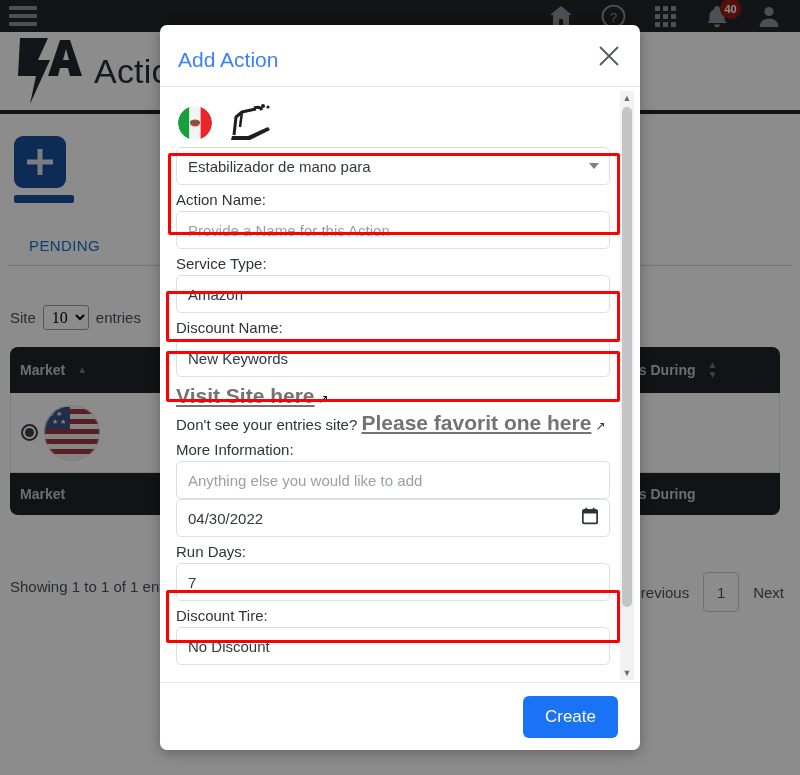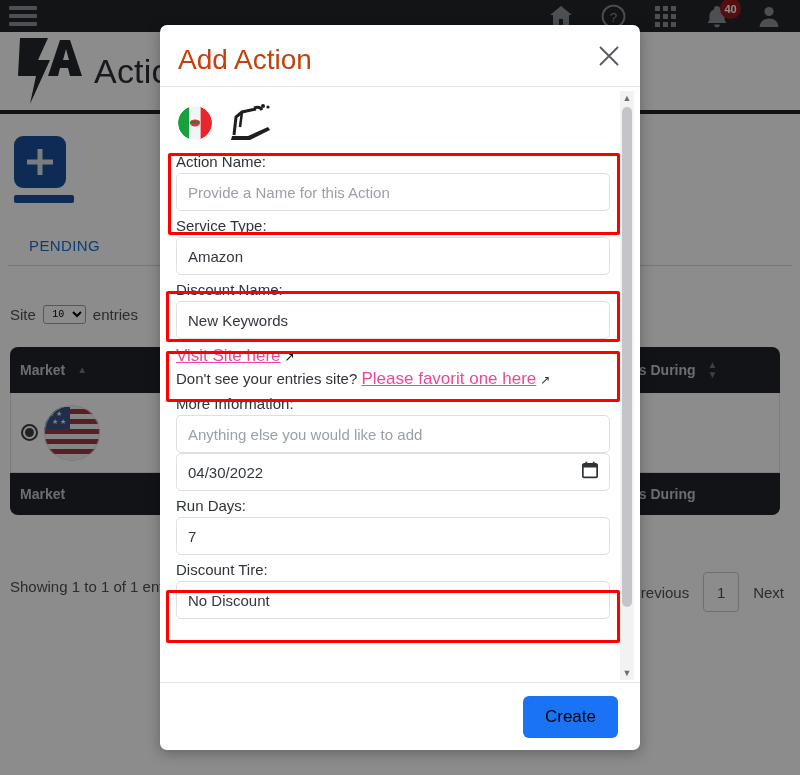--- a/index.html
+++ b/index.html
@@ -60,21 +60,21 @@
     padding: 10px 20px 11px; font-size: 15px; letter-spacing: .4px;
     border: 1px solid #d6d8db; border-bottom: 1px solid #ffffff;
     border-radius: 6px 6px 0 0; background: #ffffff; color: #33383f; cursor: pointer;
     margin-bottom: -1px;
   }
   .tab.inactive { border-color: transparent; background: transparent; color: #1a6fd4; }
 
   .show-entries { position: absolute; top: 305px; left: 10px; display: flex;
     align-items: center; gap: 7px; font-size: 15px; color: #4b5058; }
   .show-entries select {
-    font-family: Liberation Mono, monospace; font-size: 10px;
+    font-family: Liberation Serif, serif; font-size: 16px;
     padding: 2px 4px; border: 1px solid #9aa0a8; border-radius: 3px; background: #fff; text-align: center;
   }
 
   .dtable {
     position: absolute; top: 347px; left: 10px; width: 770px;
     border-collapse: separate; border-spacing: 0; table-layout: fixed;
   }
   .dtable th {
     background: #1f2328; color: #c3c7cc; font-size: 14px; font-weight: 700;
     text-align: left; padding: 13px 10px; vertical-align: middle;
@@ -113,21 +113,21 @@
   
   .modal {
     position: absolute; left: 160px; top: 25px; width: 480px; height: 725px;
     background: #ffffff; border-radius: 7px; display: flex; flex-direction: column;
     box-shadow: 0 3px 14px rgba(0,0,0,.3); overflow: hidden;
   }
   .modal-head {
     height: 62px; flex: none; display: flex; align-items: center;
     padding: 0 16px 0 18px; border-bottom: 1px solid #e6e8ea;
   }
-  .modal-title { font-size: 28px; color: #c2410c; margin-top: 8px; }
+  .modal-title { font-size: 21px; color: #3b82f6; margin-top: 8px; }
   .modal-close {
     margin-left: auto; width: 30px; height: 30px; display: flex;
     align-items: center; justify-content: center; cursor: pointer; color: #55595f;
   }
 
   .modal-body {
     flex: 1 1 auto; position: relative; overflow: hidden;
     padding: 10px 30px 0 16px;
   }
   .field-label { font-size: 15px; color: #2f333a; margin: 6px 0 3px; display: block; }
@@ -146,21 +146,21 @@
   }
   .date-wrap { position: relative; }
   .date-ico { position: absolute; right: 12px; top: 50%; transform: translateY(-50%);
     color: #2f333a; pointer-events: none; }
 
   .prod-head { display: flex; align-items: center; gap: 6px; padding: 6px 2px 4px; }
   .flag-mx { width: 34px; height: 34px; border-radius: 50%; overflow: hidden; flex: none; }
   .tread { width: 56px; height: 40px; }
 
   .link-row { margin: 7px 0 2px; }
-  .lnk { color: #ec4899; font-size: 17px; text-decoration: underline; cursor: pointer; }
+  .lnk { color: #737373; font-size: 21px; text-decoration: underline; cursor: pointer; font-weight: bold; }
   .ext { font-size: 12px; margin-left: 4px; }
   .muted-row { font-size: 15px; color: #2f333a; margin: 3px 0 2px; }
 
   .hl {
     position: absolute; border: 3px solid #ff0000; border-radius: 2px;
     pointer-events: none; z-index: 5;
   }
 
   
   .mscroll { position: absolute; right: 6px; top: 4px; width: 14px; bottom: 2px; }
@@ -170,21 +170,21 @@
   .mscroll .arw.up { top: 0; }
   .mscroll .arw.dn { bottom: 0; }
   .mscroll .thm { position: absolute; left: 2px; width: 10px; top: 16px; height: 500px;
     background: #c3c5c8; border-radius: 5px; }
 
   .modal-foot {
     height: 68px; flex: none; border-top: 1px solid #e6e8ea;
     display: flex; align-items: center; justify-content: flex-end; padding: 0 22px;
   }
   .btn-create {
-    background: #1a73f5; color: #000000; border: none; border-radius: 6px;
+    background: #1a73f5; color: #fef9c3; border: none; border-radius: 6px;
     font-family: "Liberation Sans", sans-serif; font-size: 17px;
     padding: 11px 22px; cursor: pointer;
   }
 </style>
 </head>
 <body>
 
 <div id="root">
 
   <div class="bg-page">
@@ -398,20 +398,24 @@
           <svg width="56" height="40" viewBox="0 0 56 40">
             <path d="M14 33 L30 33 L50 24 L52 27 L32 37 L13 37 Z" fill="#1c1e21"></path>
             <path d="M16 32 L18 14 L24 9 L38 6" fill="none" stroke="#1c1e21" stroke-width="3"></path>
             <path d="M24 9 L22 24" fill="none" stroke="#1c1e21" stroke-width="2.5"></path>
             <path d="M36 5 q6-2 8 2" fill="none" stroke="#1c1e21" stroke-width="3"></path>
             <circle cx="45" cy="3" r="2" fill="#1c1e21"></circle>
             <circle cx="50" cy="4" r="1.6" fill="#1c1e21"></circle>
           </svg>
         </span>
       </div>
+      <div class="sel-wrap">
+        <input class="inp sel" readonly="" value="Estabilizador de mano para" style="">
+        <span class="sel-caret"></span>
+      </div>
 
       <label class="field-label">Action Name:</label>
       <input class="inp" placeholder="Provide a Name for this Action" style="">
 
       <label class="field-label">Service Type:</label>
       <input class="inp" readonly="" value="Amazon" style="">
 
       <label class="field-label">Discount Name:</label>
       <input class="inp" readonly="" value="New Keywords" style="">
 

